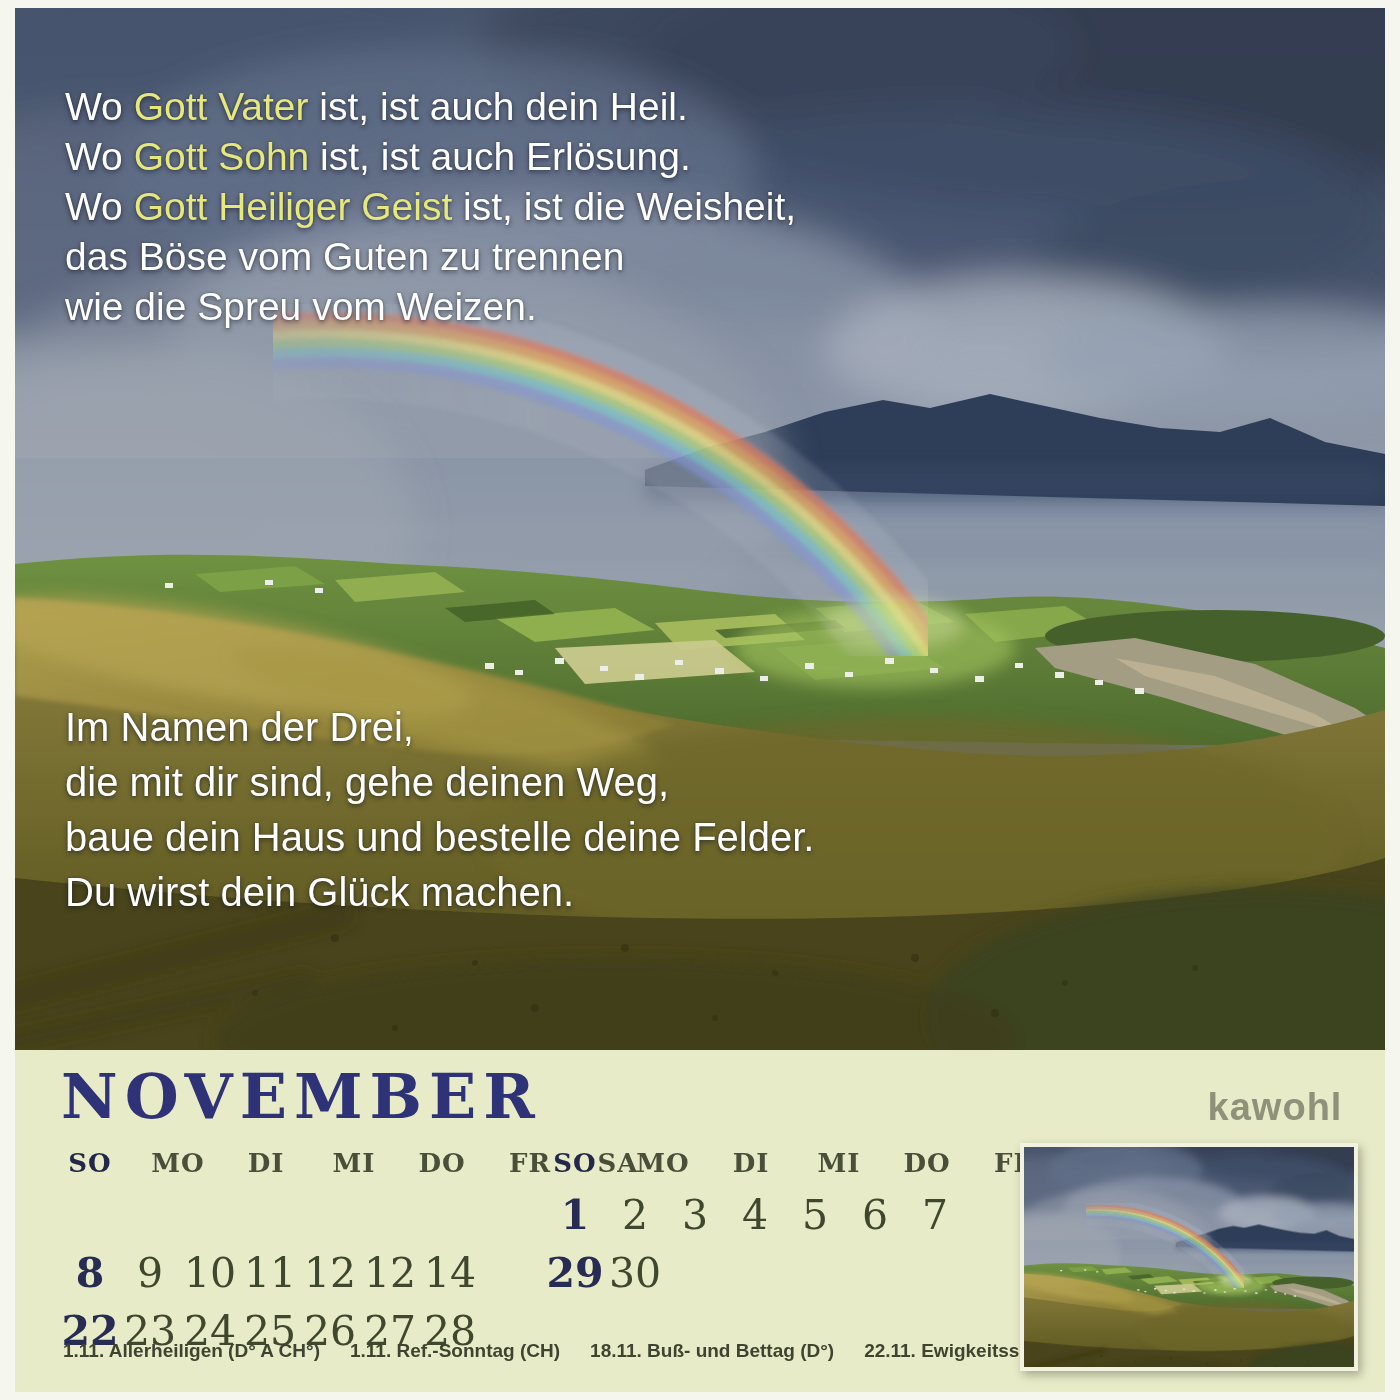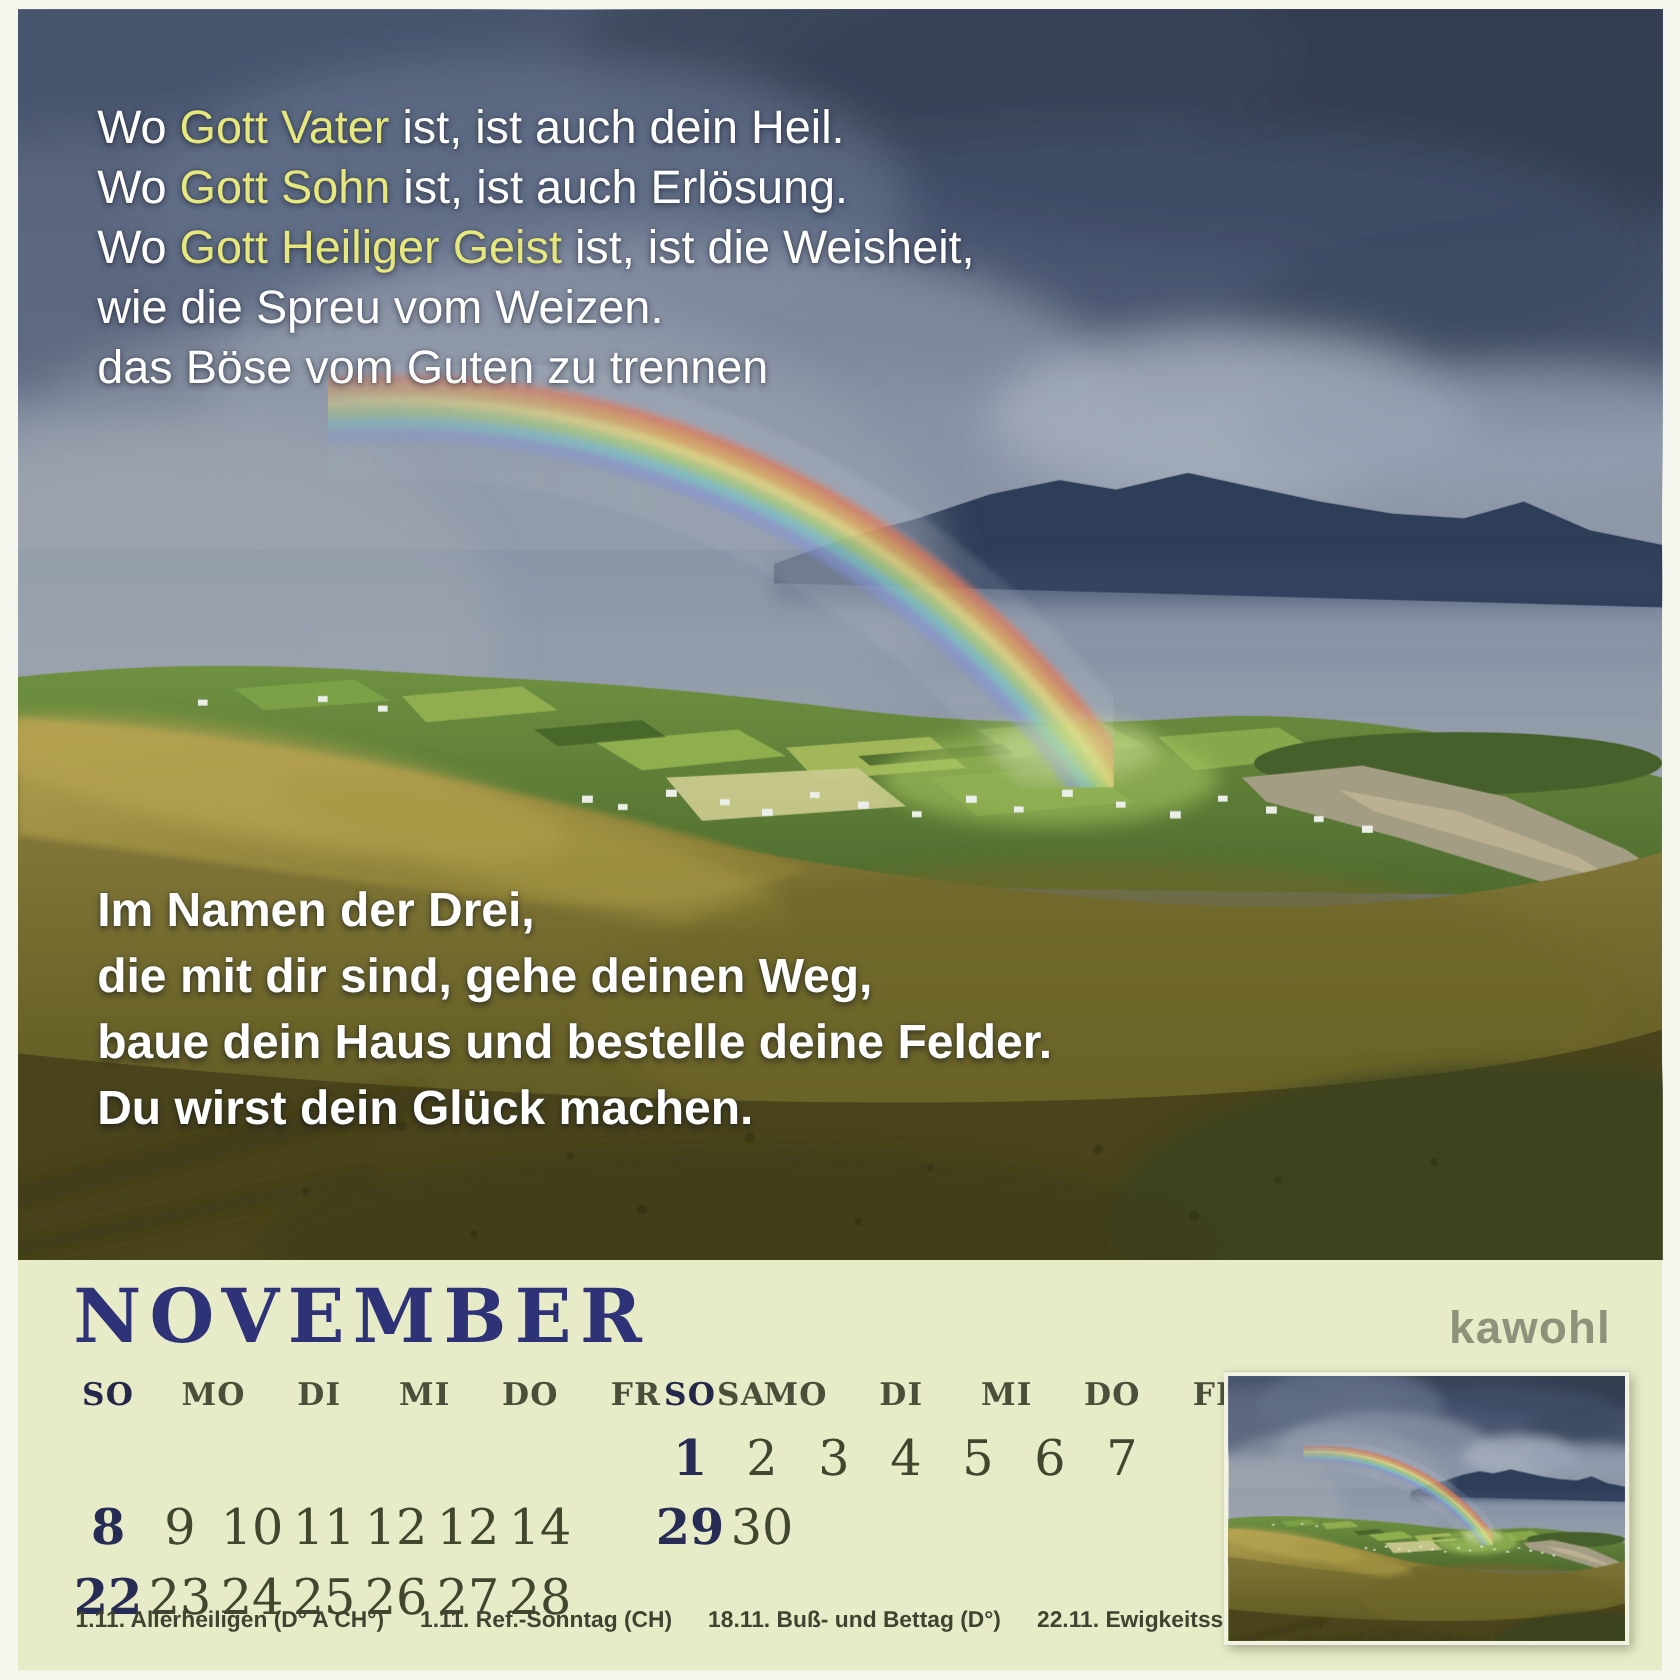--- a/index.html
+++ b/index.html
@@ -9,25 +9,24 @@
   }
   
   .photo{
     position:absolute;left:15px;top:8px;width:1370px;height:1042px;
     overflow:hidden;background:#6d798c;
   }
   .photo svg{display:block;}
   .overlay{
     position:absolute;color:#ffffff;
     text-shadow:0 2px 5px rgba(10,15,30,.55), 0 0 2px rgba(10,15,30,.35);
-    margin-left:16px;
   }
   .blessing{left:50px;top:74px;font-size:39px;line-height:50px;font-weight:400;}
   .blessing .em{color:#e6e77c;}
-  .proverb{left:50px;top:724px;font-size:40px;line-height:55px;font-weight:bold;}
+  .proverb{left:50px;top:692px;font-size:40px;line-height:55px;}
   
   .panel{
     position:absolute;left:15px;top:1050px;width:1370px;height:342px;
     background:#e7ebc8;
   }
   .month-title{
     position:absolute;left:46px;top:10px;
     font-family:"DejaVu Serif",serif;font-weight:700;
     font-size:62px;letter-spacing:7px;color:#2e3277;
   }
@@ -233,22 +232,22 @@
 
   <div class="photo">
     <svg viewBox="0 0 1370 1042" width="1370" height="1042">
       <use href="#landscape"></use>
     </svg>
 
     <div class="overlay blessing">
       <div><span>Wo </span><span class="em">Gott Vater</span><span> ist, ist auch dein Heil.</span></div>
       <div><span>Wo </span><span class="em">Gott Sohn</span><span> ist, ist auch Erlösung.</span></div>
       <div><span>Wo </span><span class="em">Gott Heiliger Geist</span><span> ist, ist die Weisheit,</span></div>
+      <div><span>das Böse vom Guten zu trennen</span><span class="em"></span><span></span></div>
       <div><span>wie die Spreu vom Weizen.</span><span class="em"></span><span></span></div>
-      <div><span>das Böse vom Guten zu trennen</span><span class="em"></span><span></span></div>
     </div>
 
     <div class="overlay proverb">
       <div>Im Namen der Drei,</div>
       <div>die mit dir sind, gehe deinen Weg,</div>
       <div>baue dein Haus und bestelle deine Felder.</div>
       <div>Du wirst dein Glück machen.</div>
     </div>
   </div>
 

